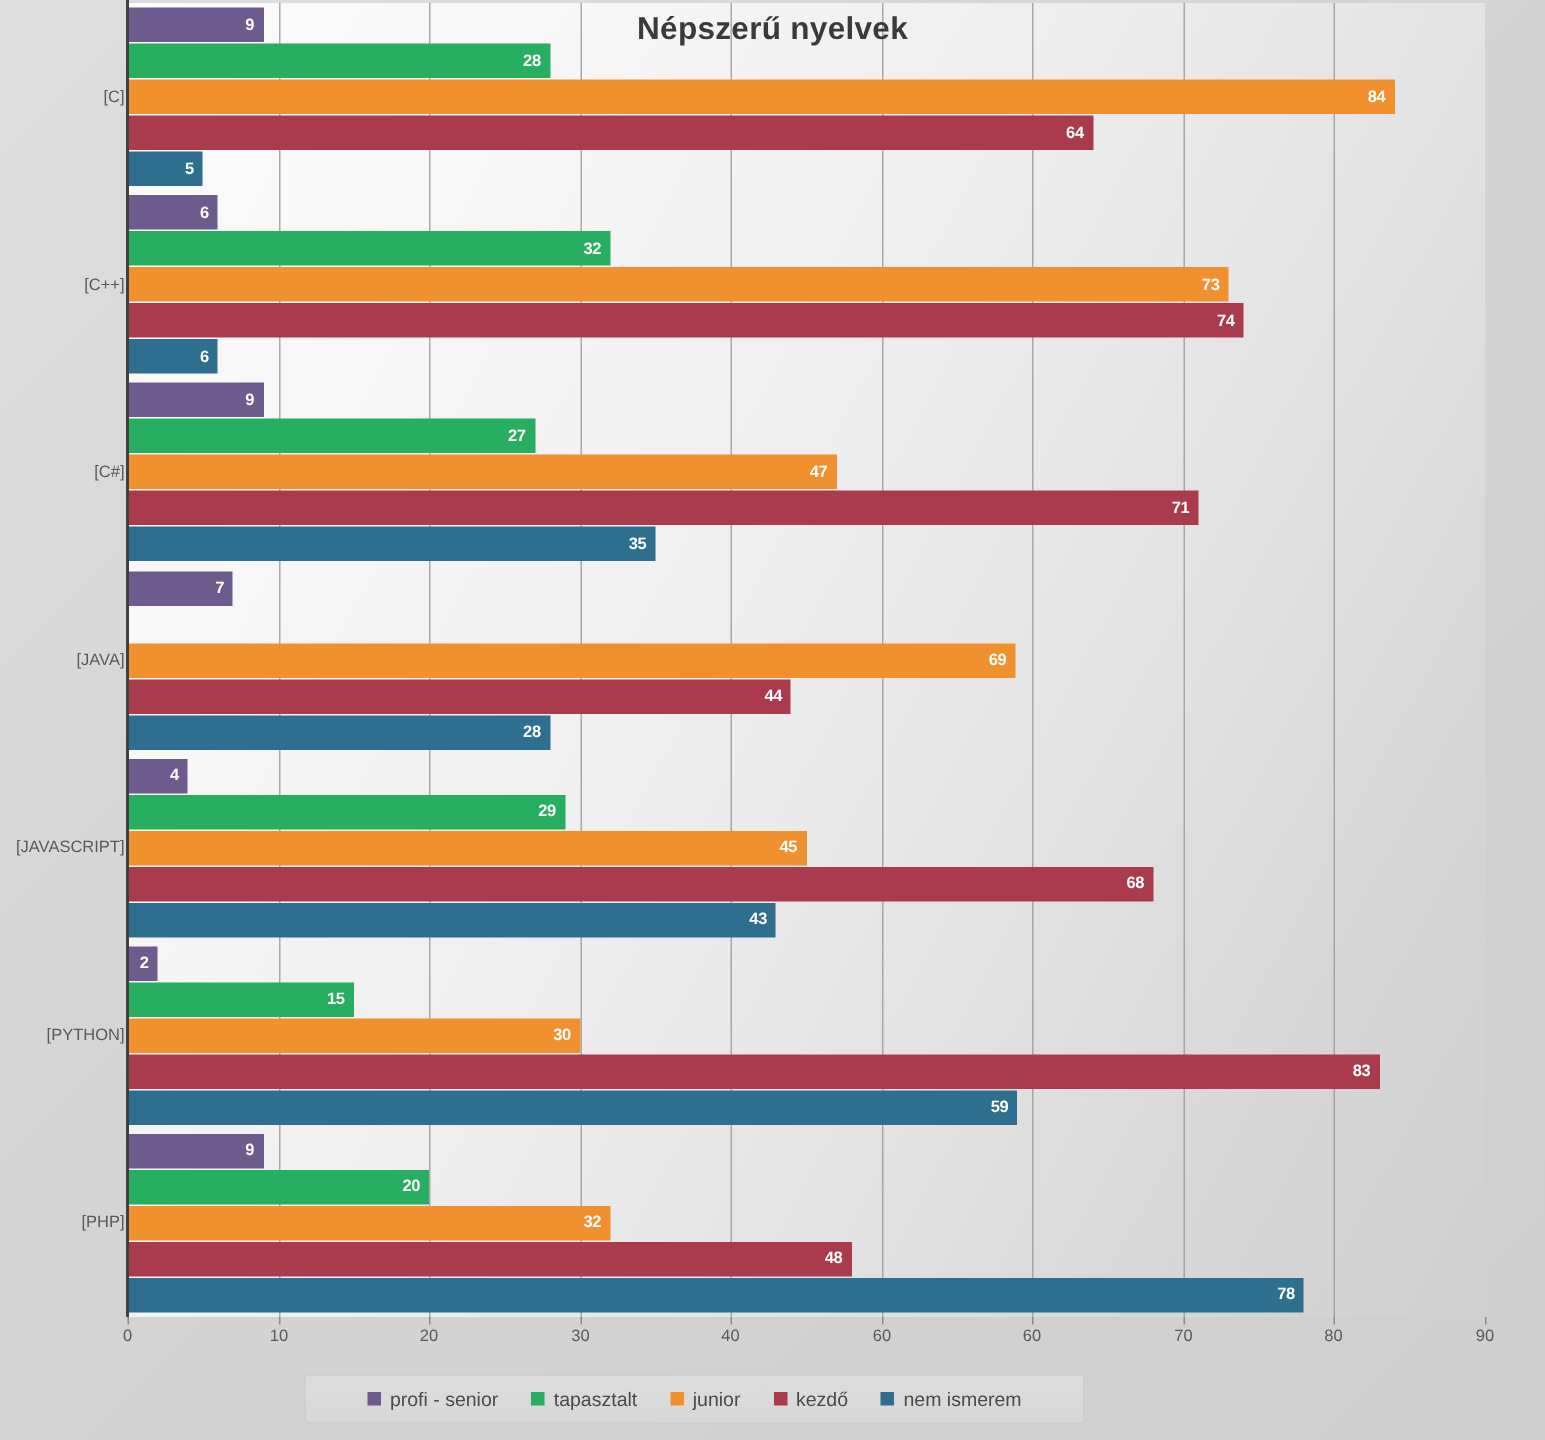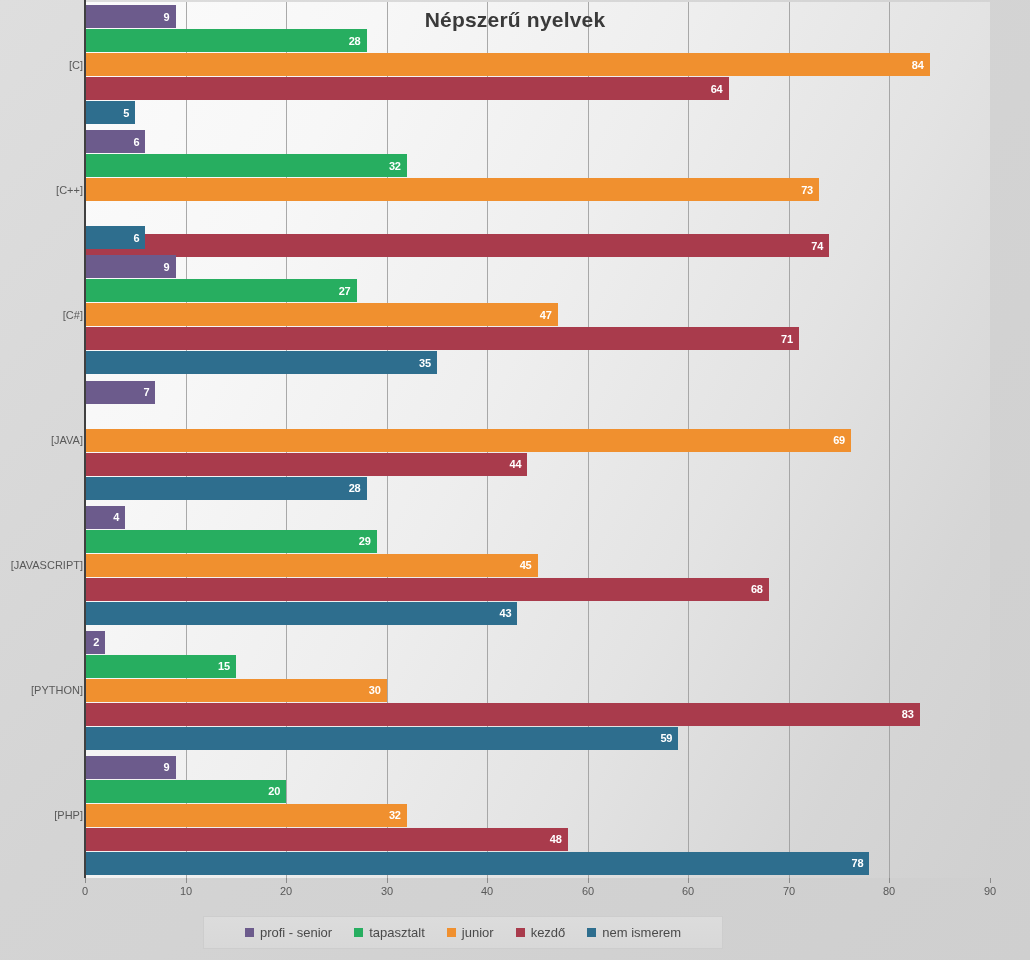--- a/index.html
+++ b/index.html
@@ -230,21 +230,21 @@
           <div class="bar" style="width: 321.778px; background: rgb(39, 174, 96);">
             <span class="bar-label">32</span>
           </div>
         </div>
         <div class="bar-row" style="top: 176.214px; width: 734.056px;">
           <div class="bar" style="width: 734.056px; background: rgb(240, 144, 47);">
             <span class="bar-label">73</span>
           </div>
         </div>
         <div class="bar-row" style="top: 200.214px; width: 744.111px;">
-          <div class="bar" style="width: 744.111px; background: rgb(169, 59, 76); margin-top: 32px;">
+          <div class="bar" style="width: 744.111px; background: rgb(169, 59, 76);">
             <span class="bar-label">74</span>
           </div>
         </div>
         <div class="bar-row" style="top: 224.214px; width: 60.3333px;">
           <div class="bar" style="width: 60.3333px; background: rgb(46, 110, 142);">
             <span class="bar-label">6</span>
           </div>
         </div>
         <div class="bar-row" style="top: 253.357px; width: 90.5px;">
           <div class="bar" style="width: 90.5px; background: rgb(108, 91, 140);">
@@ -270,21 +270,21 @@
           <div class="bar" style="width: 351.944px; background: rgb(46, 110, 142);">
             <span class="bar-label">35</span>
           </div>
         </div>
         <div class="bar-row" style="top: 378.5px; width: 70.3889px;">
           <div class="bar" style="width: 70.3889px; background: rgb(108, 91, 140);">
             <span class="bar-label">7</span>
           </div>
         </div>
         <div class="bar-row" style="top: 426.5px; width: 693.833px;">
-          <div class="bar" style="width: 766px; background: rgb(240, 144, 47);">
+          <div class="bar" style="width: 592px; background: rgb(240, 144, 47);">
             <span class="bar-label">69</span>
           </div>
         </div>
         <div class="bar-row" style="top: 450.5px; width: 442.444px;">
           <div class="bar" style="width: 442.444px; background: rgb(169, 59, 76);">
             <span class="bar-label">44</span>
           </div>
         </div>
         <div class="bar-row" style="top: 474.5px; width: 281.556px;">
           <div class="bar" style="width: 281.556px; background: rgb(46, 110, 142);">

